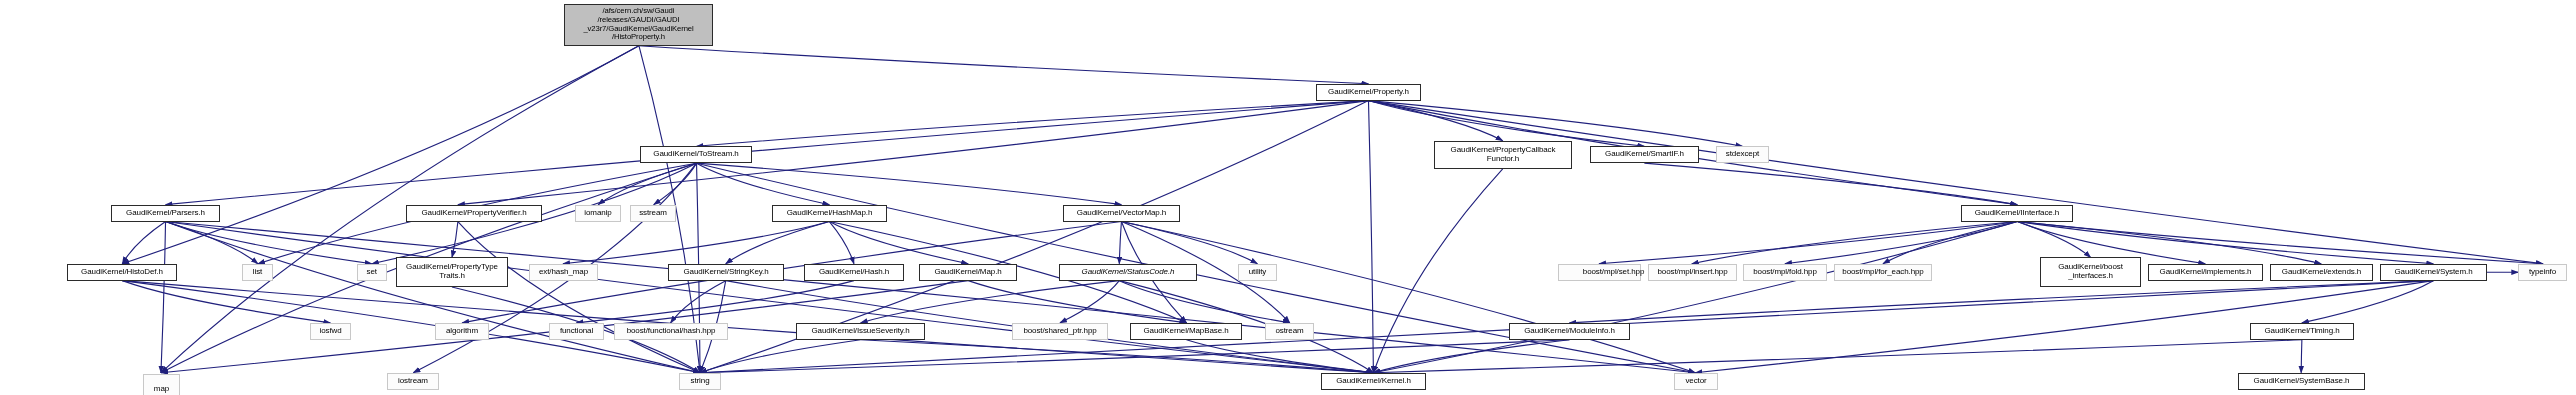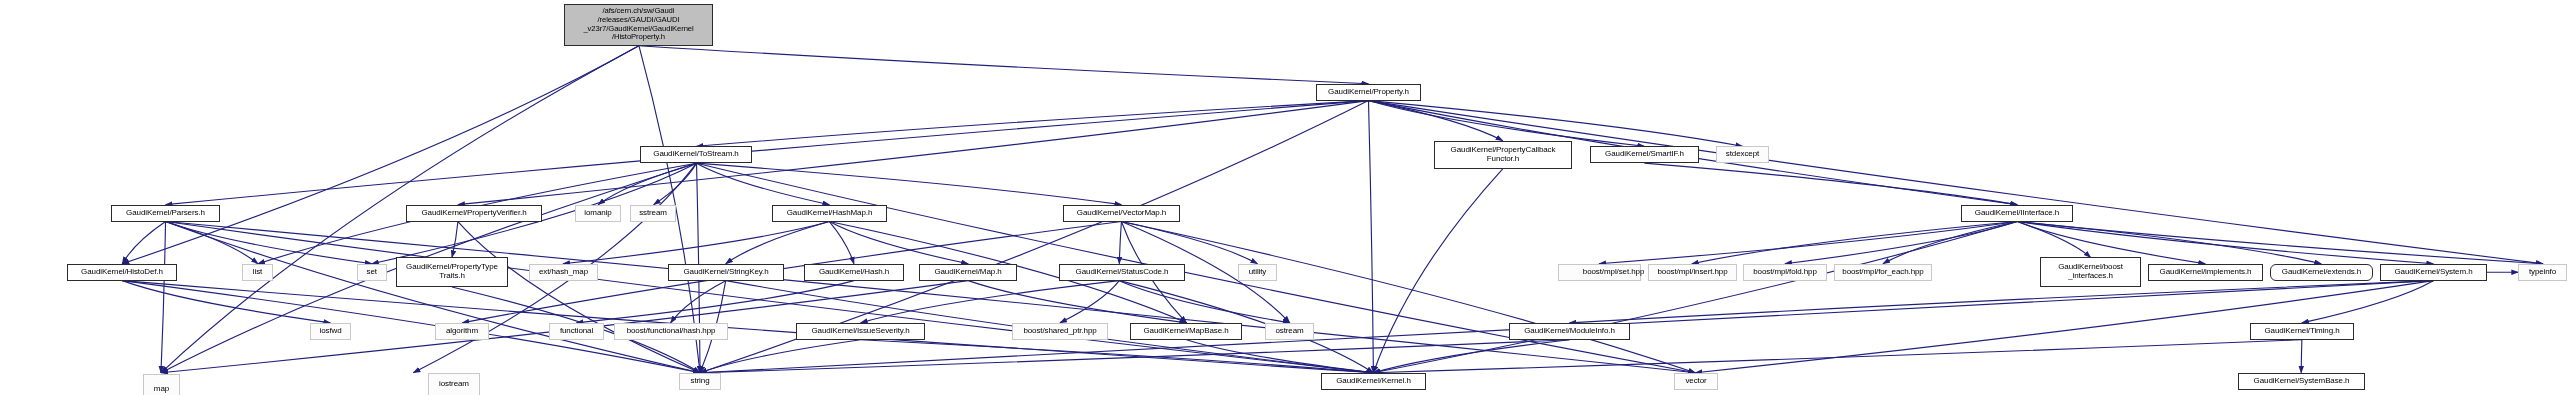--- a/index.html
+++ b/index.html
@@ -159,43 +159,43 @@
       <div class="node box" style="left: 1063px; top: 205px; width: 117px; height: 17px;">GaudiKernel/VectorMap.h</div>
       <div class="node box" style="left: 67px; top: 264px; width: 110px; height: 17px;">GaudiKernel/HistoDef.h</div>
       <div class="node ext" style="left: 242px; top: 264px; width: 31px; height: 17px;">list</div>
       <div class="node ext" style="left: 357px; top: 264px; width: 29.5px; height: 17px;">set</div>
       <div class="node box" style="left: 396px; top: 257px; width: 112px; height: 29.5px;">GaudiKernel/PropertyType
 Traits.h</div>
       <div class="node ext" style="left: 529px; top: 264px; width: 69px; height: 17px;">ext/hash_map</div>
       <div class="node box" style="left: 668px; top: 264px; width: 116px; height: 17px;">GaudiKernel/StringKey.h</div>
       <div class="node box" style="left: 804px; top: 264px; width: 100px; height: 17px;">GaudiKernel/Hash.h</div>
       <div class="node box" style="left: 919px; top: 264px; width: 98px; height: 17px;">GaudiKernel/Map.h</div>
-      <div class="node box" style="left: 1059px; top: 264px; width: 126px; height: 17px;">GaudiKernel/StatusCode.h</div>
+      <div class="node box" style="left: 1059px; top: 264px; width: 138px; height: 17px; font-style: italic;">GaudiKernel/StatusCode.h</div>
       <div class="node ext" style="left: 1238px; top: 264px; width: 39px; height: 17px;">utility</div>
       <div class="node ext" style="left: 1558px; top: 264px; width: 83px; height: 17px; padding-left: 28px;">boost/mpl/set.hpp</div>
       <div class="node ext" style="left: 1648px; top: 264px; width: 89px; height: 17px;">boost/mpl/insert.hpp</div>
       <div class="node ext" style="left: 1743px; top: 264px; width: 84px; height: 17px;">boost/mpl/fold.hpp</div>
       <div class="node ext" style="left: 1834px; top: 264px; width: 98px; height: 17px;">boost/mpl/for_each.hpp</div>
       <div class="node box" style="left: 2040px; top: 257px; width: 101px; height: 29.5px;">GaudiKernel/boost
 _interfaces.h</div>
       <div class="node box" style="left: 2148px; top: 264px; width: 115px; height: 17px;">GaudiKernel/implements.h</div>
-      <div class="node box" style="left: 2270px; top: 264px; width: 103px; height: 17px; border-radius: 6px;">GaudiKernel/extends.h</div>
+      <div class="node box" style="left: 2270px; top: 264px; width: 103px; height: 17px;">GaudiKernel/extends.h</div>
       <div class="node box" style="left: 2380px; top: 264px; width: 107px; height: 17px;">GaudiKernel/System.h</div>
       <div class="node ext" style="left: 2518px; top: 264px; width: 49px; height: 17px;">typeinfo</div>
       <div class="node ext" style="left: 310px; top: 323px; width: 41px; height: 17px;">iosfwd</div>
       <div class="node ext" style="left: 435px; top: 323px; width: 54px; height: 17px;">algorithm</div>
       <div class="node ext" style="left: 549px; top: 323px; width: 55px; height: 17px;">functional</div>
       <div class="node ext" style="left: 614px; top: 323px; width: 114px; height: 17px;">boost/functional/hash.hpp</div>
       <div class="node box" style="left: 796px; top: 323px; width: 129px; height: 17px;">GaudiKernel/IssueSeverity.h</div>
       <div class="node ext" style="left: 1012px; top: 323px; width: 96px; height: 17px;">boost/shared_ptr.hpp</div>
       <div class="node box" style="left: 1130px; top: 323px; width: 112px; height: 17px;">GaudiKernel/MapBase.h</div>
       <div class="node ext" style="left: 1265px; top: 323px; width: 49px; height: 17px;">ostream</div>
       <div class="node box" style="left: 1509px; top: 323px; width: 121px; height: 17px;">GaudiKernel/ModuleInfo.h</div>
       <div class="node box" style="left: 2250px; top: 323px; width: 104px; height: 17px;">GaudiKernel/Timing.h</div>
       <div class="node ext" style="left: 143px; top: 374px; width: 37px; height: 30px; text-align: right;">map</div>
-      <div class="node ext" style="left: 387px; top: 373px; width: 52px; height: 23px; margin-left: 41px;">iostream</div>
+      <div class="node ext" style="left: 387px; top: 373px; width: 52px; height: 17px;">iostream</div>
       <div class="node ext" style="left: 679px; top: 373px; width: 42px; height: 17px;">string</div>
       <div class="node box" style="left: 1321px; top: 373px; width: 105px; height: 17px;">GaudiKernel/Kernel.h</div>
       <div class="node ext" style="left: 1674px; top: 373px; width: 44px; height: 17px;">vector</div>
       <div class="node box" style="left: 2238px; top: 373px; width: 127px; height: 17px;">GaudiKernel/SystemBase.h</div>
     </div>
 </div>
 
 
 </body></html>

